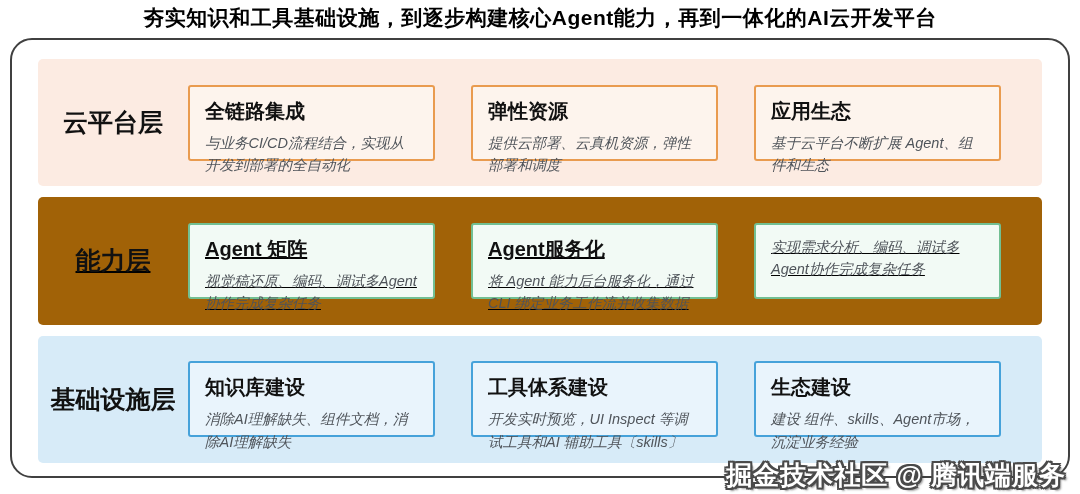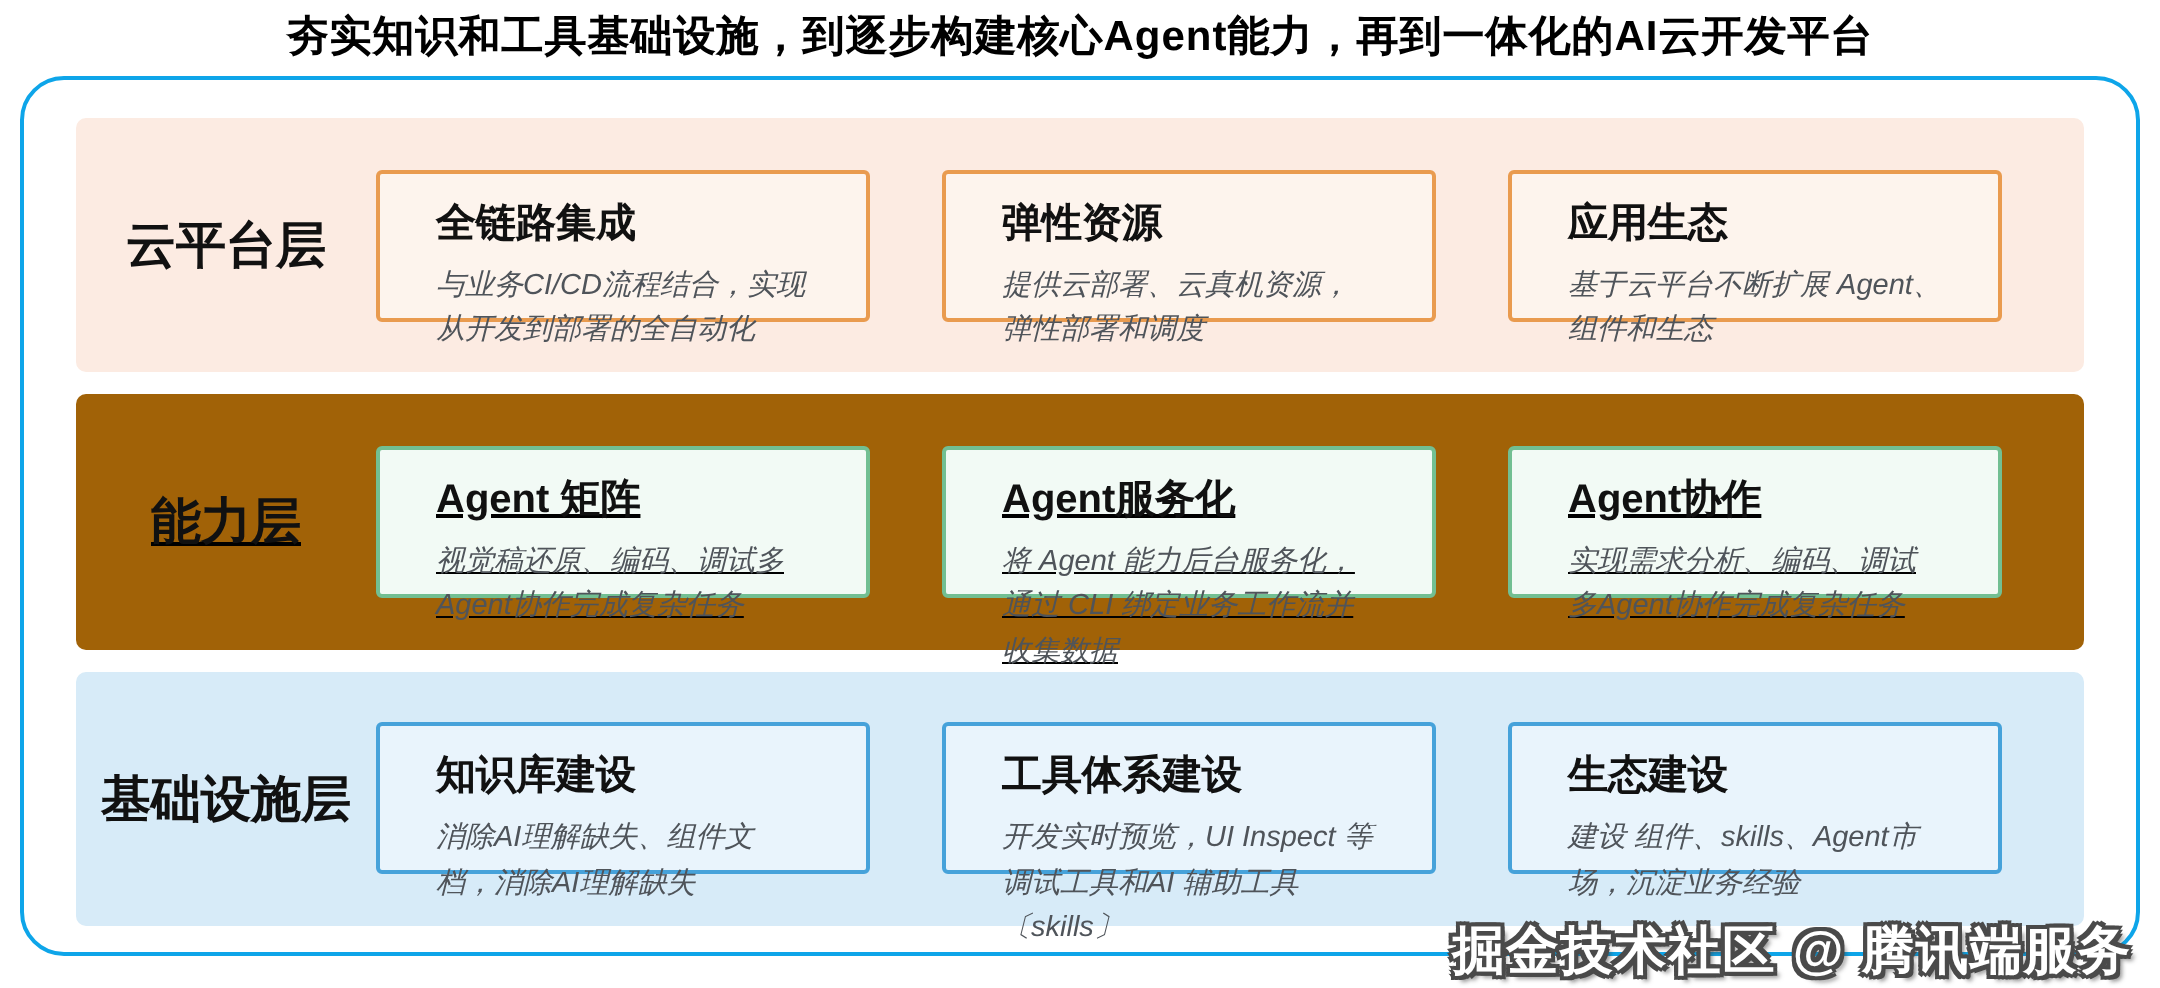--- a/index.html
+++ b/index.html
@@ -13,42 +13,42 @@
   .page-title{
     position:absolute;top:4px;left:0;width:100%;
     text-align:center;
     font-size:21px;font-weight:bold;color:#000000;
     letter-spacing:0.5px;
   }
   .container{
     position:absolute;left:10px;top:38px;
     width:1060px;height:440px;
     box-sizing:border-box;
-    border:2px solid #0ea5e9;border-radius:22px;
+    border:2px solid #404040;border-radius:22px;
     background:#ffffff;
     padding:19px 26px 13px 26px;
     display:flex;flex-direction:column;gap:11px;
   }
   .band{
     flex:1;
     border-radius:5px;
     display:flex;align-items:center;
   }
   .band-label{
     width:150px;flex-shrink:0;
     text-align:center;
     font-size:25px;font-weight:bold;color:#111;
   }
   .cards{
     flex:1;display:flex;gap:36px;padding-right:55px;
   }
   .card{
     width:247px;height:76px;box-sizing:border-box;
     border:2px solid;border-radius:3px;
-    padding:11px 28px;
+    padding:11px 15px;
   }
   .card-title{
     margin:0 0 7px 0;
     font-size:20px;font-weight:bold;color:#111;
   }
   .card-desc{
     margin:0;
     font-size:14.5px;line-height:1.55;
     color:#4f545a;font-style:italic;
   }
@@ -100,21 +100,20 @@
     <div class="cards">
       <div class="card">
         <h3 class="card-title">Agent 矩阵</h3>
         <p class="card-desc">视觉稿还原、编码、调试多Agent协作完成复杂任务</p>
       </div>
       <div class="card">
         <h3 class="card-title">Agent服务化</h3>
         <p class="card-desc">将 Agent 能力后台服务化，通过 CLI 绑定业务工作流并收集数据</p>
       </div>
       <div class="card">
-        <h3 class="card-title">Agent协作</h3>
         <p class="card-desc">实现需求分析、编码、调试多Agent协作完成复杂任务</p>
       </div>
     </div>
   </div>
 
   <div class="band band-infra">
     <div class="band-label">基础设施层</div>
     <div class="cards">
       <div class="card">
         <h3 class="card-title">知识库建设</h3>

